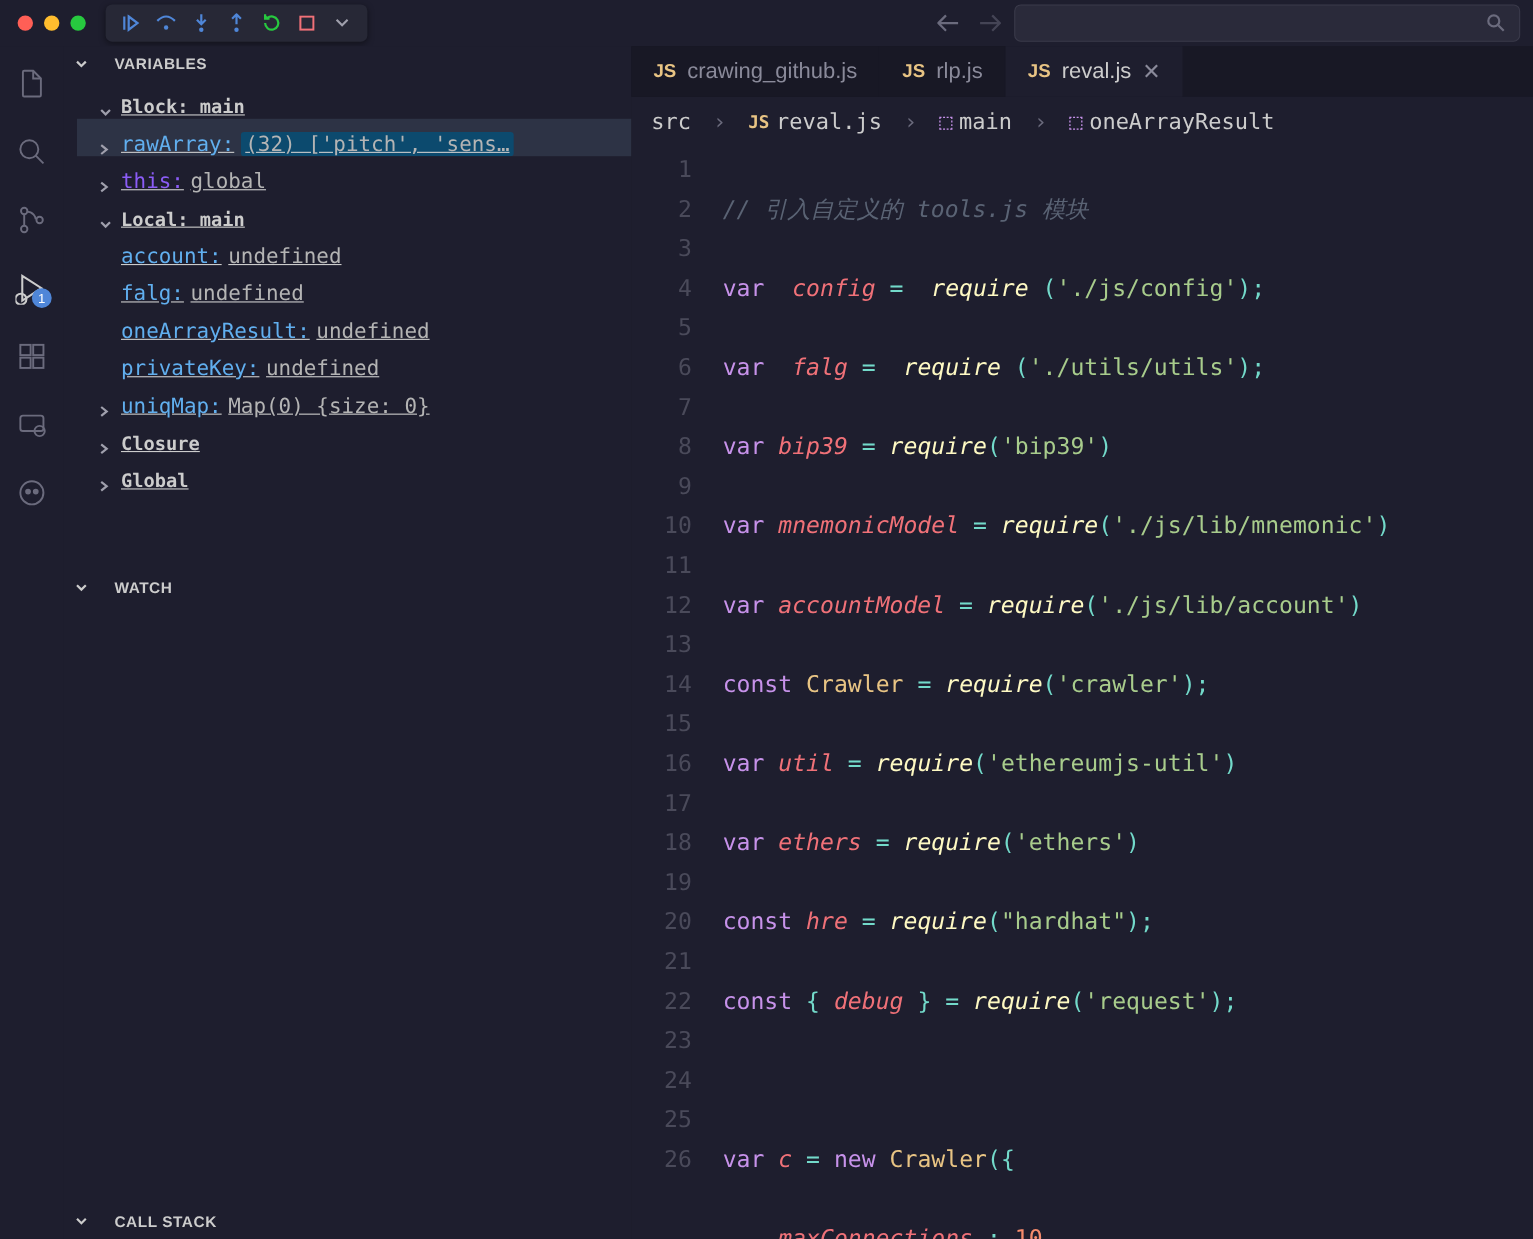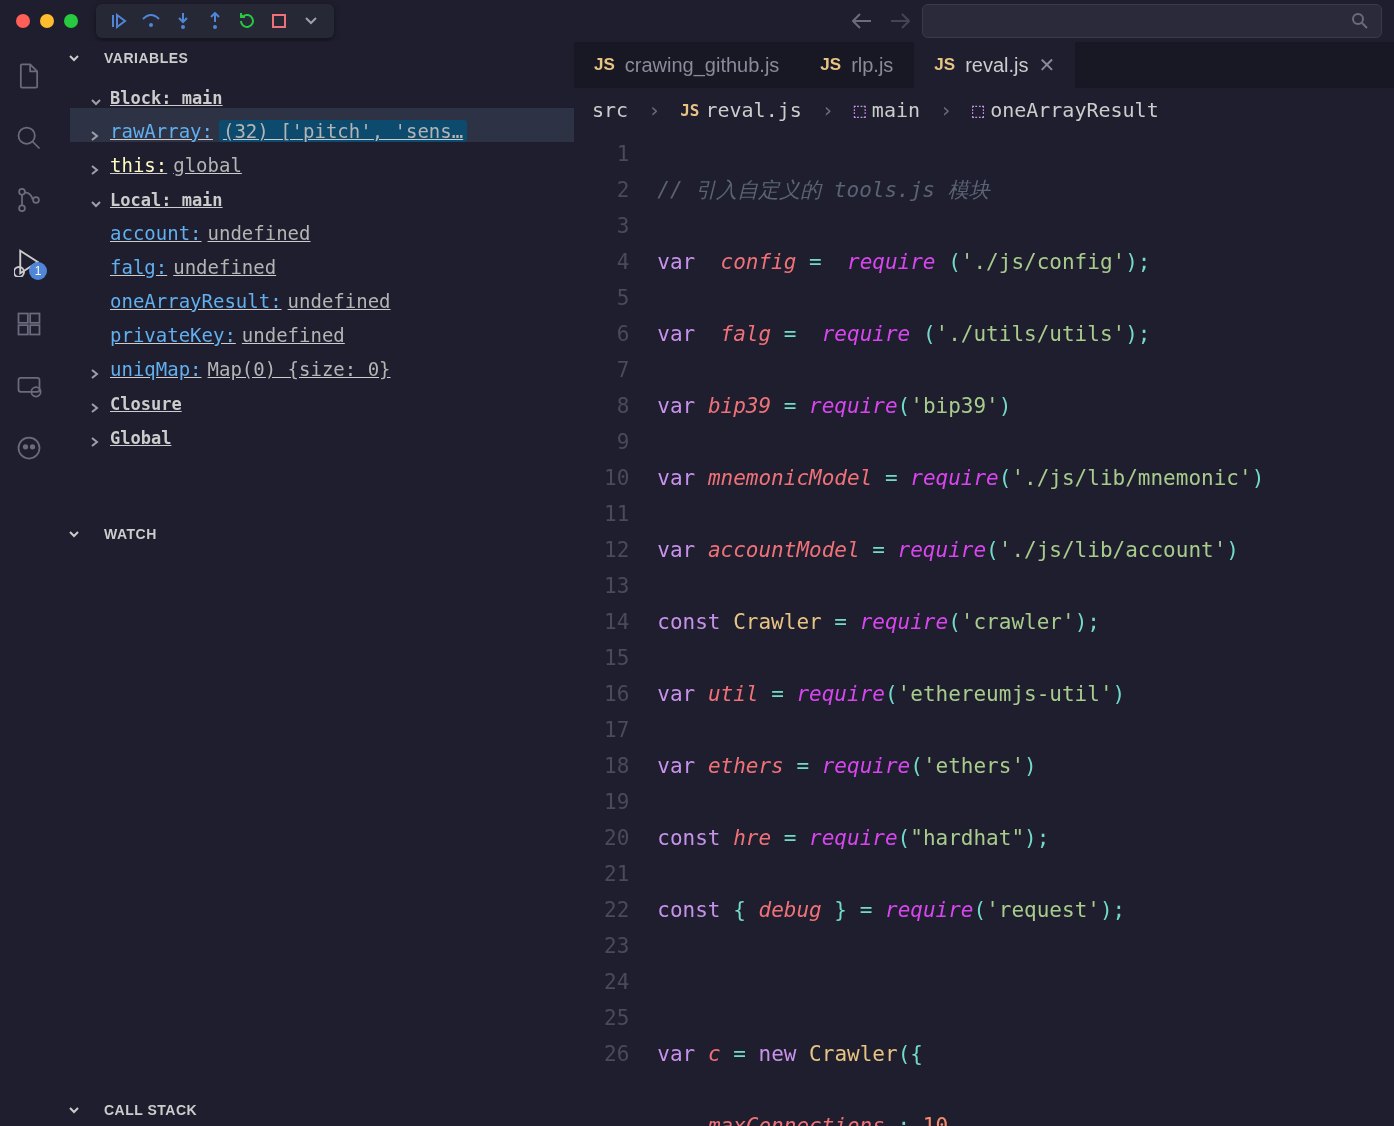--- a/index.html
+++ b/index.html
@@ -26,21 +26,21 @@
 .section-header { height:32px; display:flex; align-items:center; gap:24px; padding-left:10px; font-size:14px; font-weight:700; letter-spacing:.5px; cursor:pointer; }
 .section-header .chev { color:#cccccc; }
 .var-tree { font-family:Menlo,Consolas,monospace; font-size:19px; padding-left:12px; }
 .tree-row { display:flex; align-items:flex-end; height:34px; padding-left:0; cursor:pointer; white-space:nowrap; overflow:hidden; text-overflow:ellipsis;text-decoration:underline; }
 .tree-row.indent1 { padding-left:20px; }
 .tree-row.indent2 { padding-left:20px; }
 .tree-row.selected { background:#2d3345; }
 .tree-chev { width:20px; color:#9f9fac; display:inline-block; }
 .var-name { color:#9fc5e8; }
 .var-name.hl { color:#61afef; }
-.var-name.this { color:#fef9c3; }
+.var-name.this { color:#8b5cf6; }
 .var-val { color:#b4b4b4; margin-left:6px; }
 .var-val.hl { background:#0c4a6e; padding:0 4px; border-radius:3px; }
 .scope { color:#cccccc; font-weight:700; font-size:17px; }
 .editor-area { flex:1; background:#1e1e2e; display:flex; flex-direction:column; min-width:0;}
 .tabs { display:flex; height:46px; border-bottom:0; background:#181825;}
 .tab { display:flex; align-items:center; gap:10px; padding:0 20px; color:#8a8a9a; cursor:pointer; font-size:20px; border-right:1px solid #181825; background:#181825;}
 .tab.active { background:#1e1e2e; color:#cccccc; }
 .tab .js-badge { color:#e8c484; font-weight:700; font-size:17px; }
 .tab .close { color:#8a8a9a; }
 .breadcrumb { display:flex; align-items:center; gap:20px; padding:10px 18px; font-size:20px; color:#cccccc; font-family:Menlo,Consolas,monospace; }
@@ -48,21 +48,21 @@
 .bc-item { display:flex; align-items:center; gap:6px; }
 .bc-js { color:#e8c484; font-weight:700; font-size:16px;}
 .bc-cube { color:#c792ea; }
 .editor-body { flex:1; overflow:auto; display:flex; font-family:Menlo,Consolas,monospace; font-size:21px; line-height:36px; padding-top:4px;}
 .gutter { text-align:right; color:#4a4a5a; padding:0 28px 0 30px; user-select:none; }
 .code { flex:1; white-space:pre; color:#cccccc; }
 .tok-kw { color:#c792ea; }
 .tok-str { color:#a8cc8c; }
 .tok-num { color:#f78c6c; }
 .tok-com { color:#5a6374; font-style:italic; }
-.tok-req { color:#d946ef; font-style:italic;}
+.tok-req { color:#fef9c3; font-style:italic;}
 .tok-punc { color:#73daca; }
 .tok-op { color:#73daca; }
 .tok-new { color:#c792ea; }
 .tok-type { color:#e8c484;margin-top:34px; }
 .tok-red { color:#f07178; font-style:italic;}
 svg { display:block; }
 </style>
 </head>
 <body>
 

